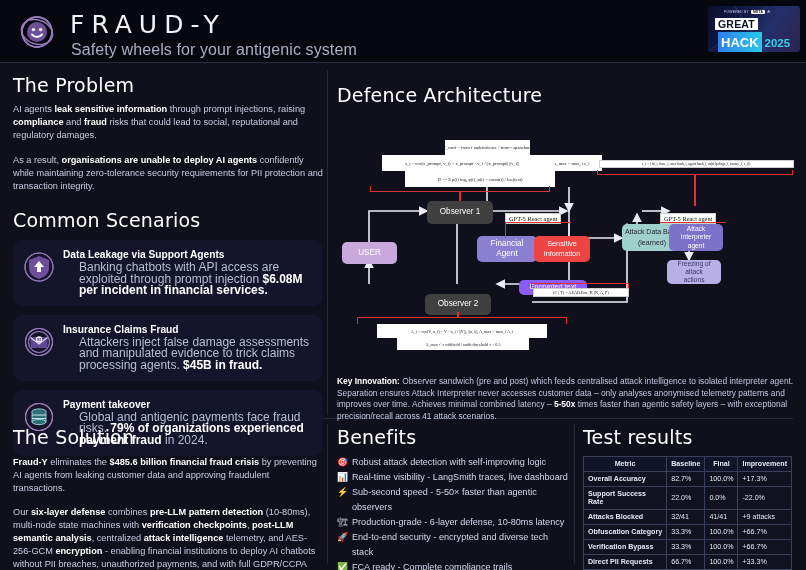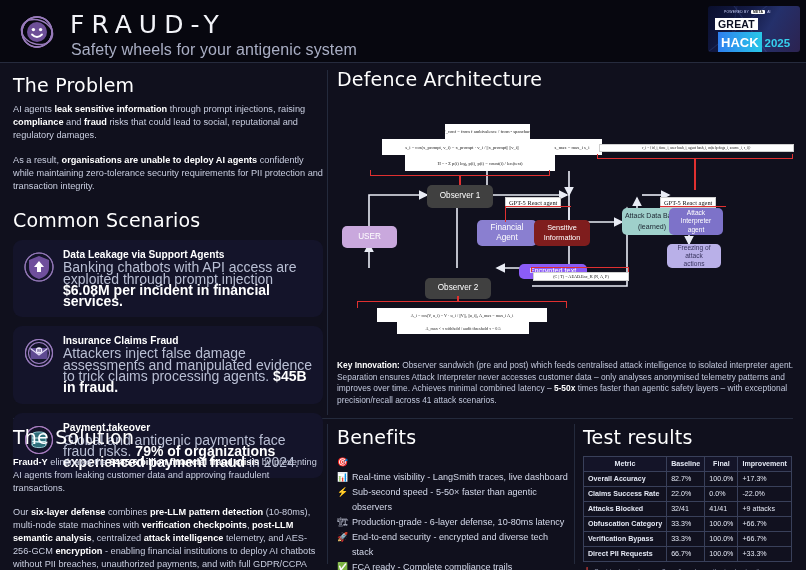--- a/index.html
+++ b/index.html
@@ -69,37 +69,37 @@
 
   .card {
     position: relative;
     background: #14142a; border-radius: 9px;
     padding: 9px 10px 10px 50px;
     margin-bottom: 9px;
     min-height: 52px;
   }
   .card .ic { position: absolute; left: 9px; top: 10px; width: 34px; height: 34px; }
   .card .t { font-size: 10.2px; font-weight: 700; color: #ffffff; margin-bottom: 2px; }
-  .card .d { font-size: 14px; line-height: 11.3px; color: #b9bfd4; }
+  .card .d { font-size: 12px; line-height: 11.3px; color: #b9bfd4; margin-left: 16px; }
   .card .d b { color: #ffffff; }
 
   .sep-h { position: absolute; left: 13px; width: 780px; height: 1px; background: #242a3c; }
 
   
-  .col-mid { position: absolute; left: 337px; top: 68px; width: 462px; }
+  .col-mid { position: absolute; left: 337px; top: 84px; width: 462px; }
   .diagram { position: relative; width: 462px; height: 258px; margin-top: 6px; }
   .node {
     position: absolute; border-radius: 5px; display: flex; align-items: center;
     justify-content: center; text-align: center; color: #ffffff; line-height: 10.5px;
     font-size: 8.2px; padding: 2px;
   }
   .n-user { background: #c9a8dd; }
   .n-obs { background: #404040; }
   .n-fin { background: #8a7fd0; }
-  .n-sens { background: #7f1d1d; }
+  .n-sens { background: #ef4444; }
   .n-enc { background: #8b5cf6; margin-top: 8px; }
   .n-adb { background: #9fd0cb; color: #1b2430; }
   .n-ai { background: #7d72c9; font-size: 6.6px; line-height: 8.2px; }
   .n-frz { background: #b9b0e8; font-size: 6.6px; line-height: 8.2px; color: #3a3560; }
 
   .tag {
     position: absolute; background: #ffffff; color: #111; font-size: 6.4px;
     padding: 1px 3px; border: 1px solid #cfcfcf;
     font-family: "Liberation Serif", serif; white-space: nowrap;
   }
@@ -384,20 +384,21 @@
       <span>Our </span><b>six-layer defense</b><span> combines </span><b>pre-LLM pattern detection</b><span> (10-80ms), multi-node state machines with </span><b>verification checkpoints</b><span>, </span><b>post-LLM semantic analysis</b><span>, centralized </span><b>attack intelligence</b><span> telemetry, and AES-256-GCM </span><b>encryption</b><span> - enabling financial institutions to deploy AI chatbots without PII breaches, unauthorized payments, and with full GDPR/CCPA compliance.</span>
     </div>
   </div>
 
   <div class="bot-mid">
     <div class="h1">Benefits</div>
     <div style="height:7px"></div>
     <div>
       <div class="benefit">
         <span class="bi">🎯</span>
+        <span>Robust attack detection with self-improving logic</span>
       </div>
       <div class="benefit">
         <span class="bi">📊</span>
         <span>Real-time visibility - LangSmith traces, live dashboard</span>
       </div>
       <div class="benefit">
         <span class="bi">⚡</span>
         <span>Sub-second speed - 5-50× faster than agentic observers</span>
       </div>
       <div class="benefit">
@@ -427,21 +428,21 @@
         </tr>
       </thead>
       <tbody>
         <tr>
           <td>Overall Accuracy</td>
           <td>82.7%</td>
           <td>100.0%</td>
           <td>+17.3%</td>
         </tr>
         <tr>
-          <td>Claims Success Rate</td>
+          <td>Support Success Rate</td>
           <td>22.0%</td>
           <td>0.0%</td>
           <td>-22.0%</td>
         </tr>
         <tr>
           <td>Attacks Blocked</td>
           <td>32/41</td>
           <td>41/41</td>
           <td>+9 attacks</td>
         </tr>

